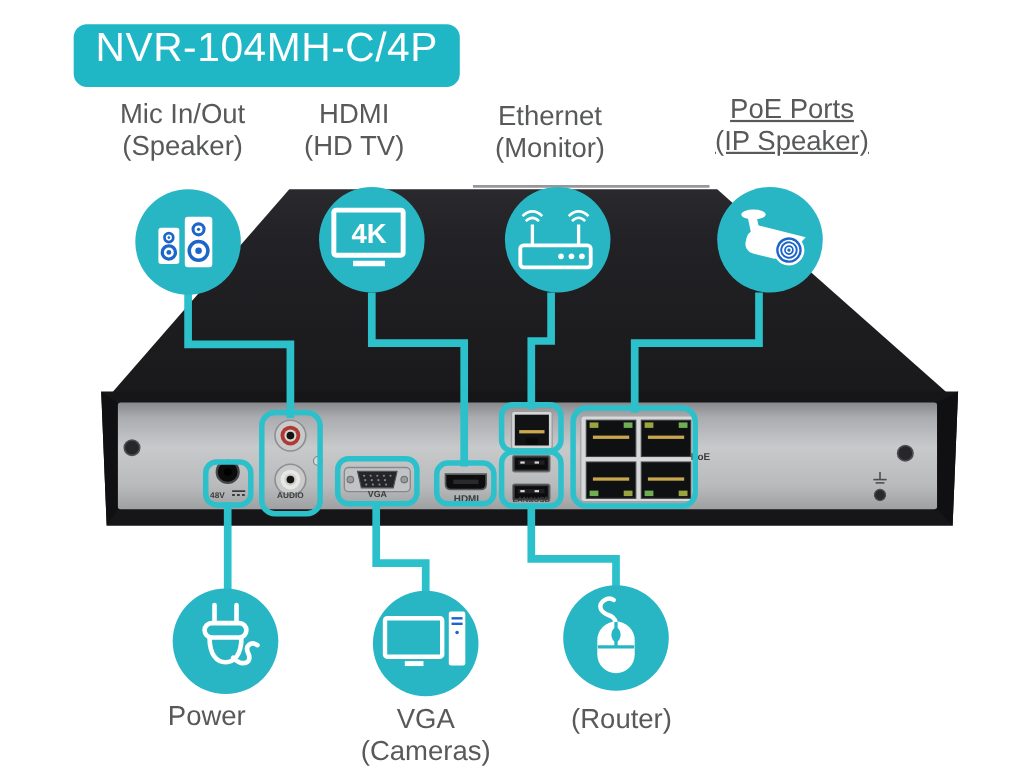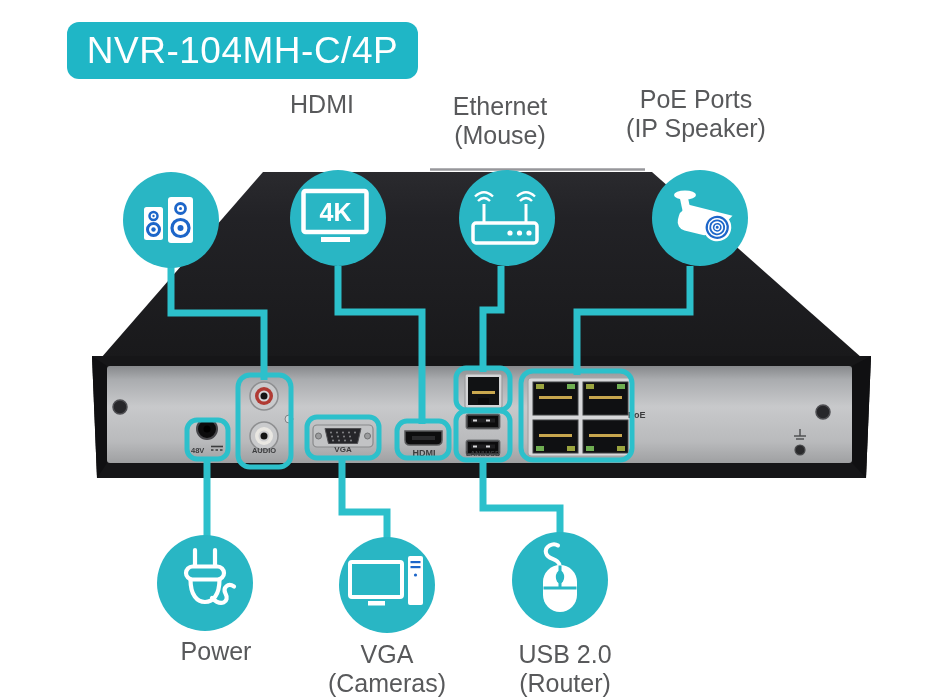--- a/index.html
+++ b/index.html
@@ -1,20 +1,20 @@
 <!DOCTYPE html>
 <html><head>
 <meta charset="utf-8">
 <style>
   html,body{margin:0;padding:0;background:#ffffff;}
   .stage{position:relative;width:933px;height:700px;background:#fff;overflow:hidden;
          font-family:"Liberation Sans",sans-serif;}
   .scene{position:absolute;left:0;top:0;}
   .badge{position:absolute;left:67px;top:22px;width:351px;height:57px;background:#1fb6c6;
-         border-radius:12px;display:flex;align-items:center;justify-content:center;
+         border-radius:12px;display:flex;align-items:flex-start;justify-content:center;
          color:#fff;font-size:37px;letter-spacing:0.5px;}
   .lbl{position:absolute;transform:translateX(-50%);text-align:center;color:#58595b;
        font-size:25px;line-height:29px;white-space:nowrap;}
   .co{position:absolute;width:96px;height:96px;border-radius:50%;background:#29b6c4;
       display:flex;align-items:center;justify-content:center;}
   .plabel{font-family:"Liberation Sans",sans-serif;font-weight:700;fill:#3b3c3e;}
   svg text{font-family:"Liberation Sans",sans-serif;}
 </style>
 </head>
 <body>
@@ -173,41 +173,45 @@
       <rect x="456" y="368" width="54" height="42" rx="10"></rect>
       <rect x="456" y="411" width="54" height="49" rx="10"></rect>
       <rect x="521" y="371" width="111" height="89" rx="12"></rect>
     </g>
   </svg>
 
   <div class="badge">
     <span>NVR-104MH-C/4P</span>
   </div>
 
+  <div class="lbl" style="left:166px;top:90px;">
+    <div>Mic In/Out</div>
+    <div>(Speaker)</div>
+  </div>
   <div class="lbl" style="left:322px;top:90px;">
     <div>HDMI</div>
+    <div>(HD TV)</div>
   </div>
   <div class="lbl" style="left:500px;top:92px;">
     <div>Ethernet</div>
-    <div>(Mouse)</div>
-  </div>
-  <div class="lbl" style="left:696px;top:85px;">
+    <div>(Monitor)</div>
+  </div>
+  <div class="lbl" style="left:720px;top:85px;text-decoration:underline;">
     <div>PoE Ports</div>
     <div>(IP Speaker)</div>
   </div>
 
-  <div class="lbl" style="left:216px;top:637px;">
+  <div class="lbl" style="left:188px;top:637px;">
     <div>Power</div>
   </div>
   <div class="lbl" style="left:387px;top:640px;">
     <div>VGA</div>
     <div>(Cameras)</div>
   </div>
   <div class="lbl" style="left:565px;top:640px;">
-    <div>USB 2.0</div>
     <div>(Router)</div>
   </div>
 
   <div class="co" style="left:123px;top:172px;">
     <svg width="96" height="96" viewBox="0 0 96 96">
       <rect x="21" y="35" width="19" height="33" rx="2.5" fill="#fff"></rect>
       <rect x="45" y="25" width="25" height="46" rx="3" fill="#fff"></rect>
       <circle cx="30.5" cy="44" r="4" fill="#fff" stroke="#1d66c9" stroke-width="2.5"></circle>
       <circle cx="30.5" cy="44" r="1.2" fill="#1d66c9"></circle>
       <circle cx="30.5" cy="57.5" r="6" fill="#fff" stroke="#1d66c9" stroke-width="3"></circle>

